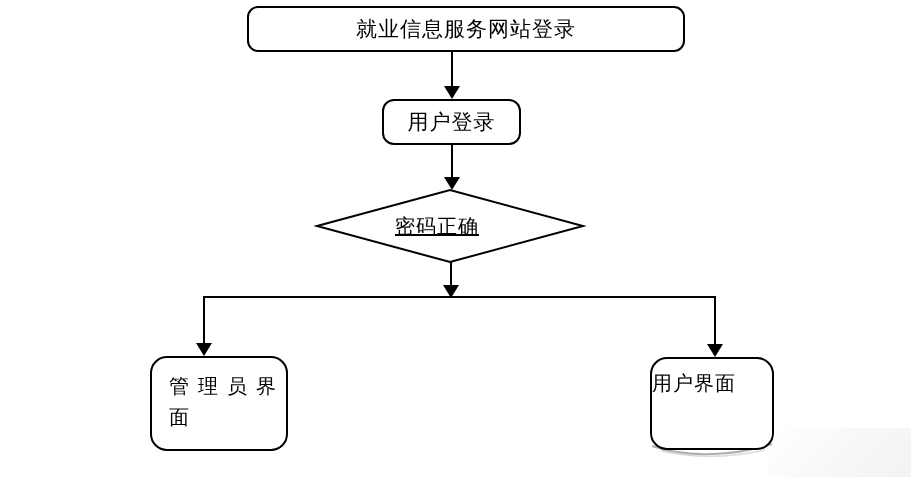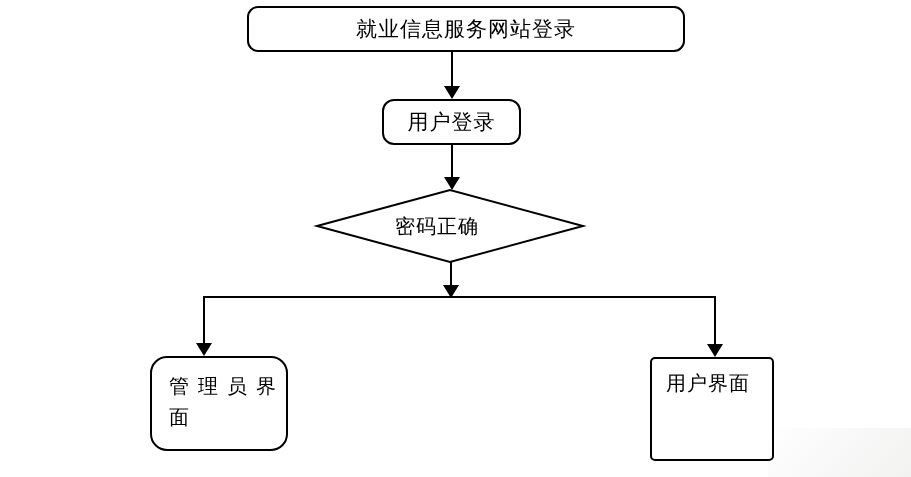--- a/index.html
+++ b/index.html
@@ -36,20 +36,21 @@
     justify-content: center;
     text-align: center;
   }
   .diamond-label {
     position: absolute;
     display: flex;
     align-items: center;
     justify-content: center;
     text-align: left;
     background: transparent;
+    text-decoration: underline;
   }
   .label-text {
     letter-spacing: 1px;
     white-space: nowrap;
   }
   #node-start {
     left: 247px;
     top: 6px;
     width: 438px;
     height: 46px;
@@ -83,24 +84,24 @@
     padding: 13px 0 0 17px;
   }
   #node-admin .label-text {
     white-space: pre-line;
     letter-spacing: 2px;
   }
   #node-user-ui {
     left: 650px;
     top: 357px;
     width: 124px;
-    height: 104px;
-    border-radius: 5px;
+    height: 93px;
+    border-radius: 17px;
     font-size: 20px;
-    padding: 11px 0 0 14px;
+    padding: 11px 0 0 0;
   }
   
   #corner-smudge {
     position: absolute;
     left: 768px;
     top: 428px;
     width: 143px;
     height: 49px;
     background: linear-gradient(135deg, rgba(0,0,0,0) 0%, rgba(120,115,110,0.06) 60%, rgba(120,115,110,0.09) 100%);
     pointer-events: none;

